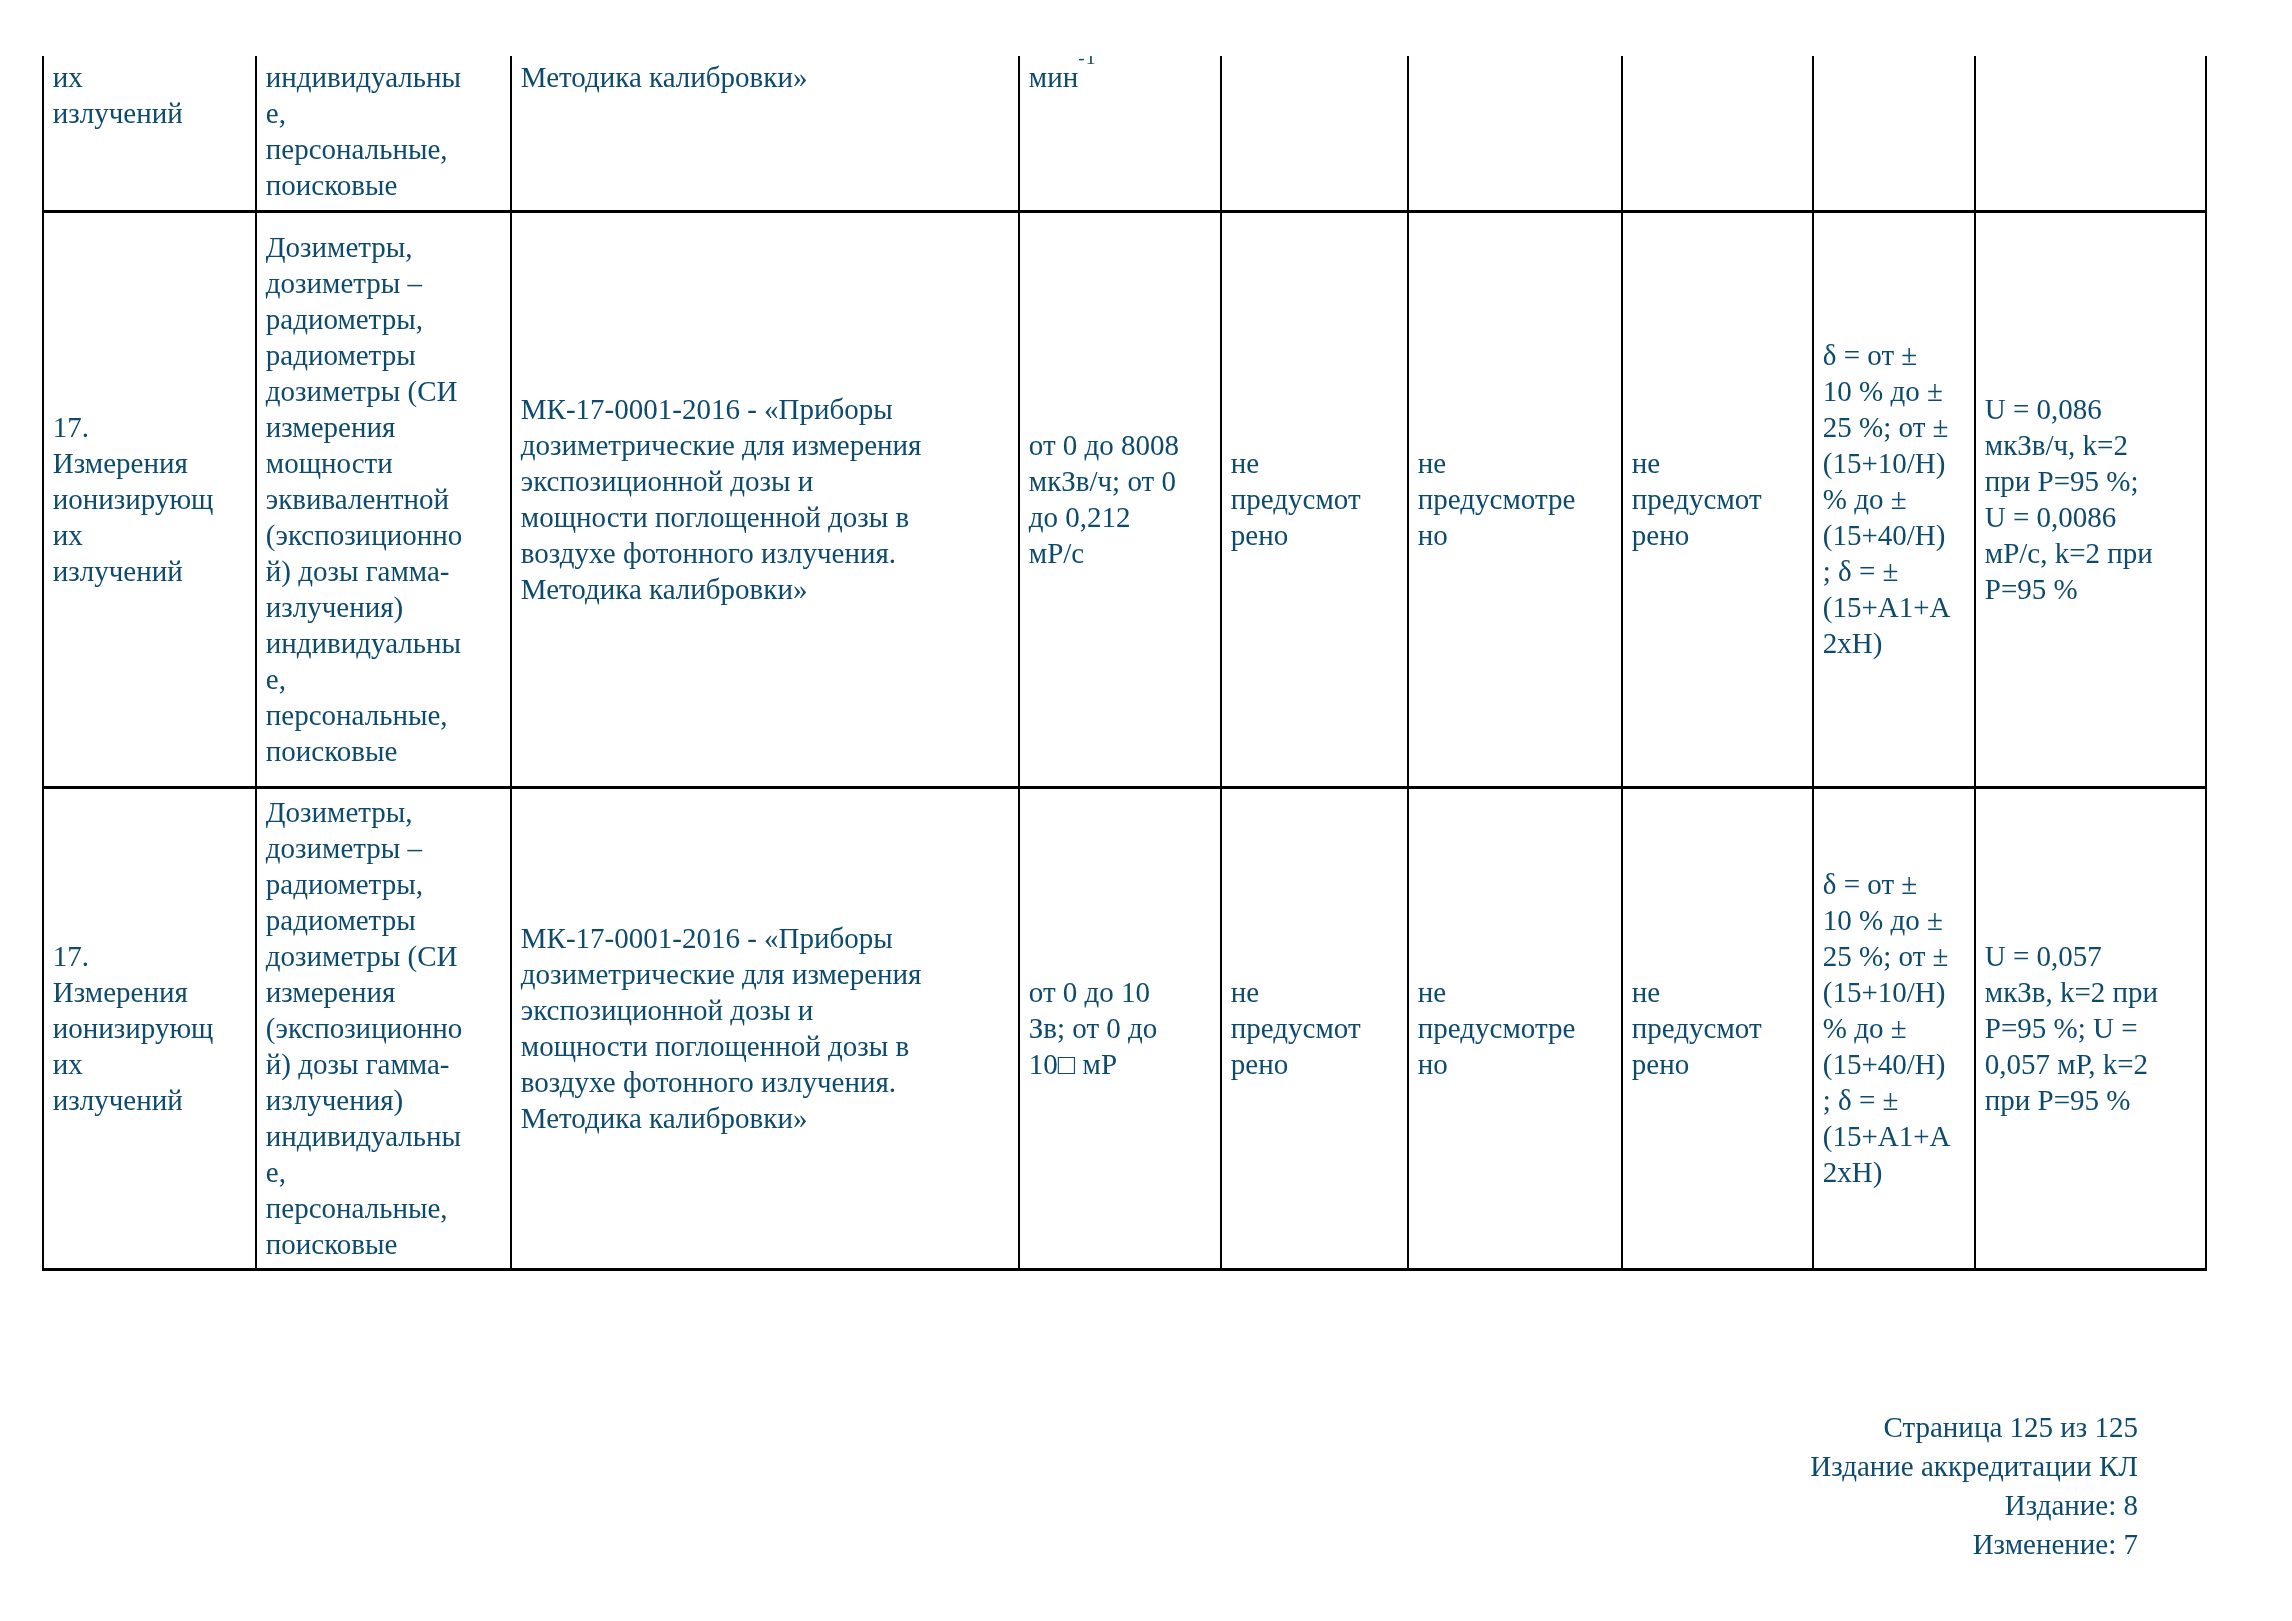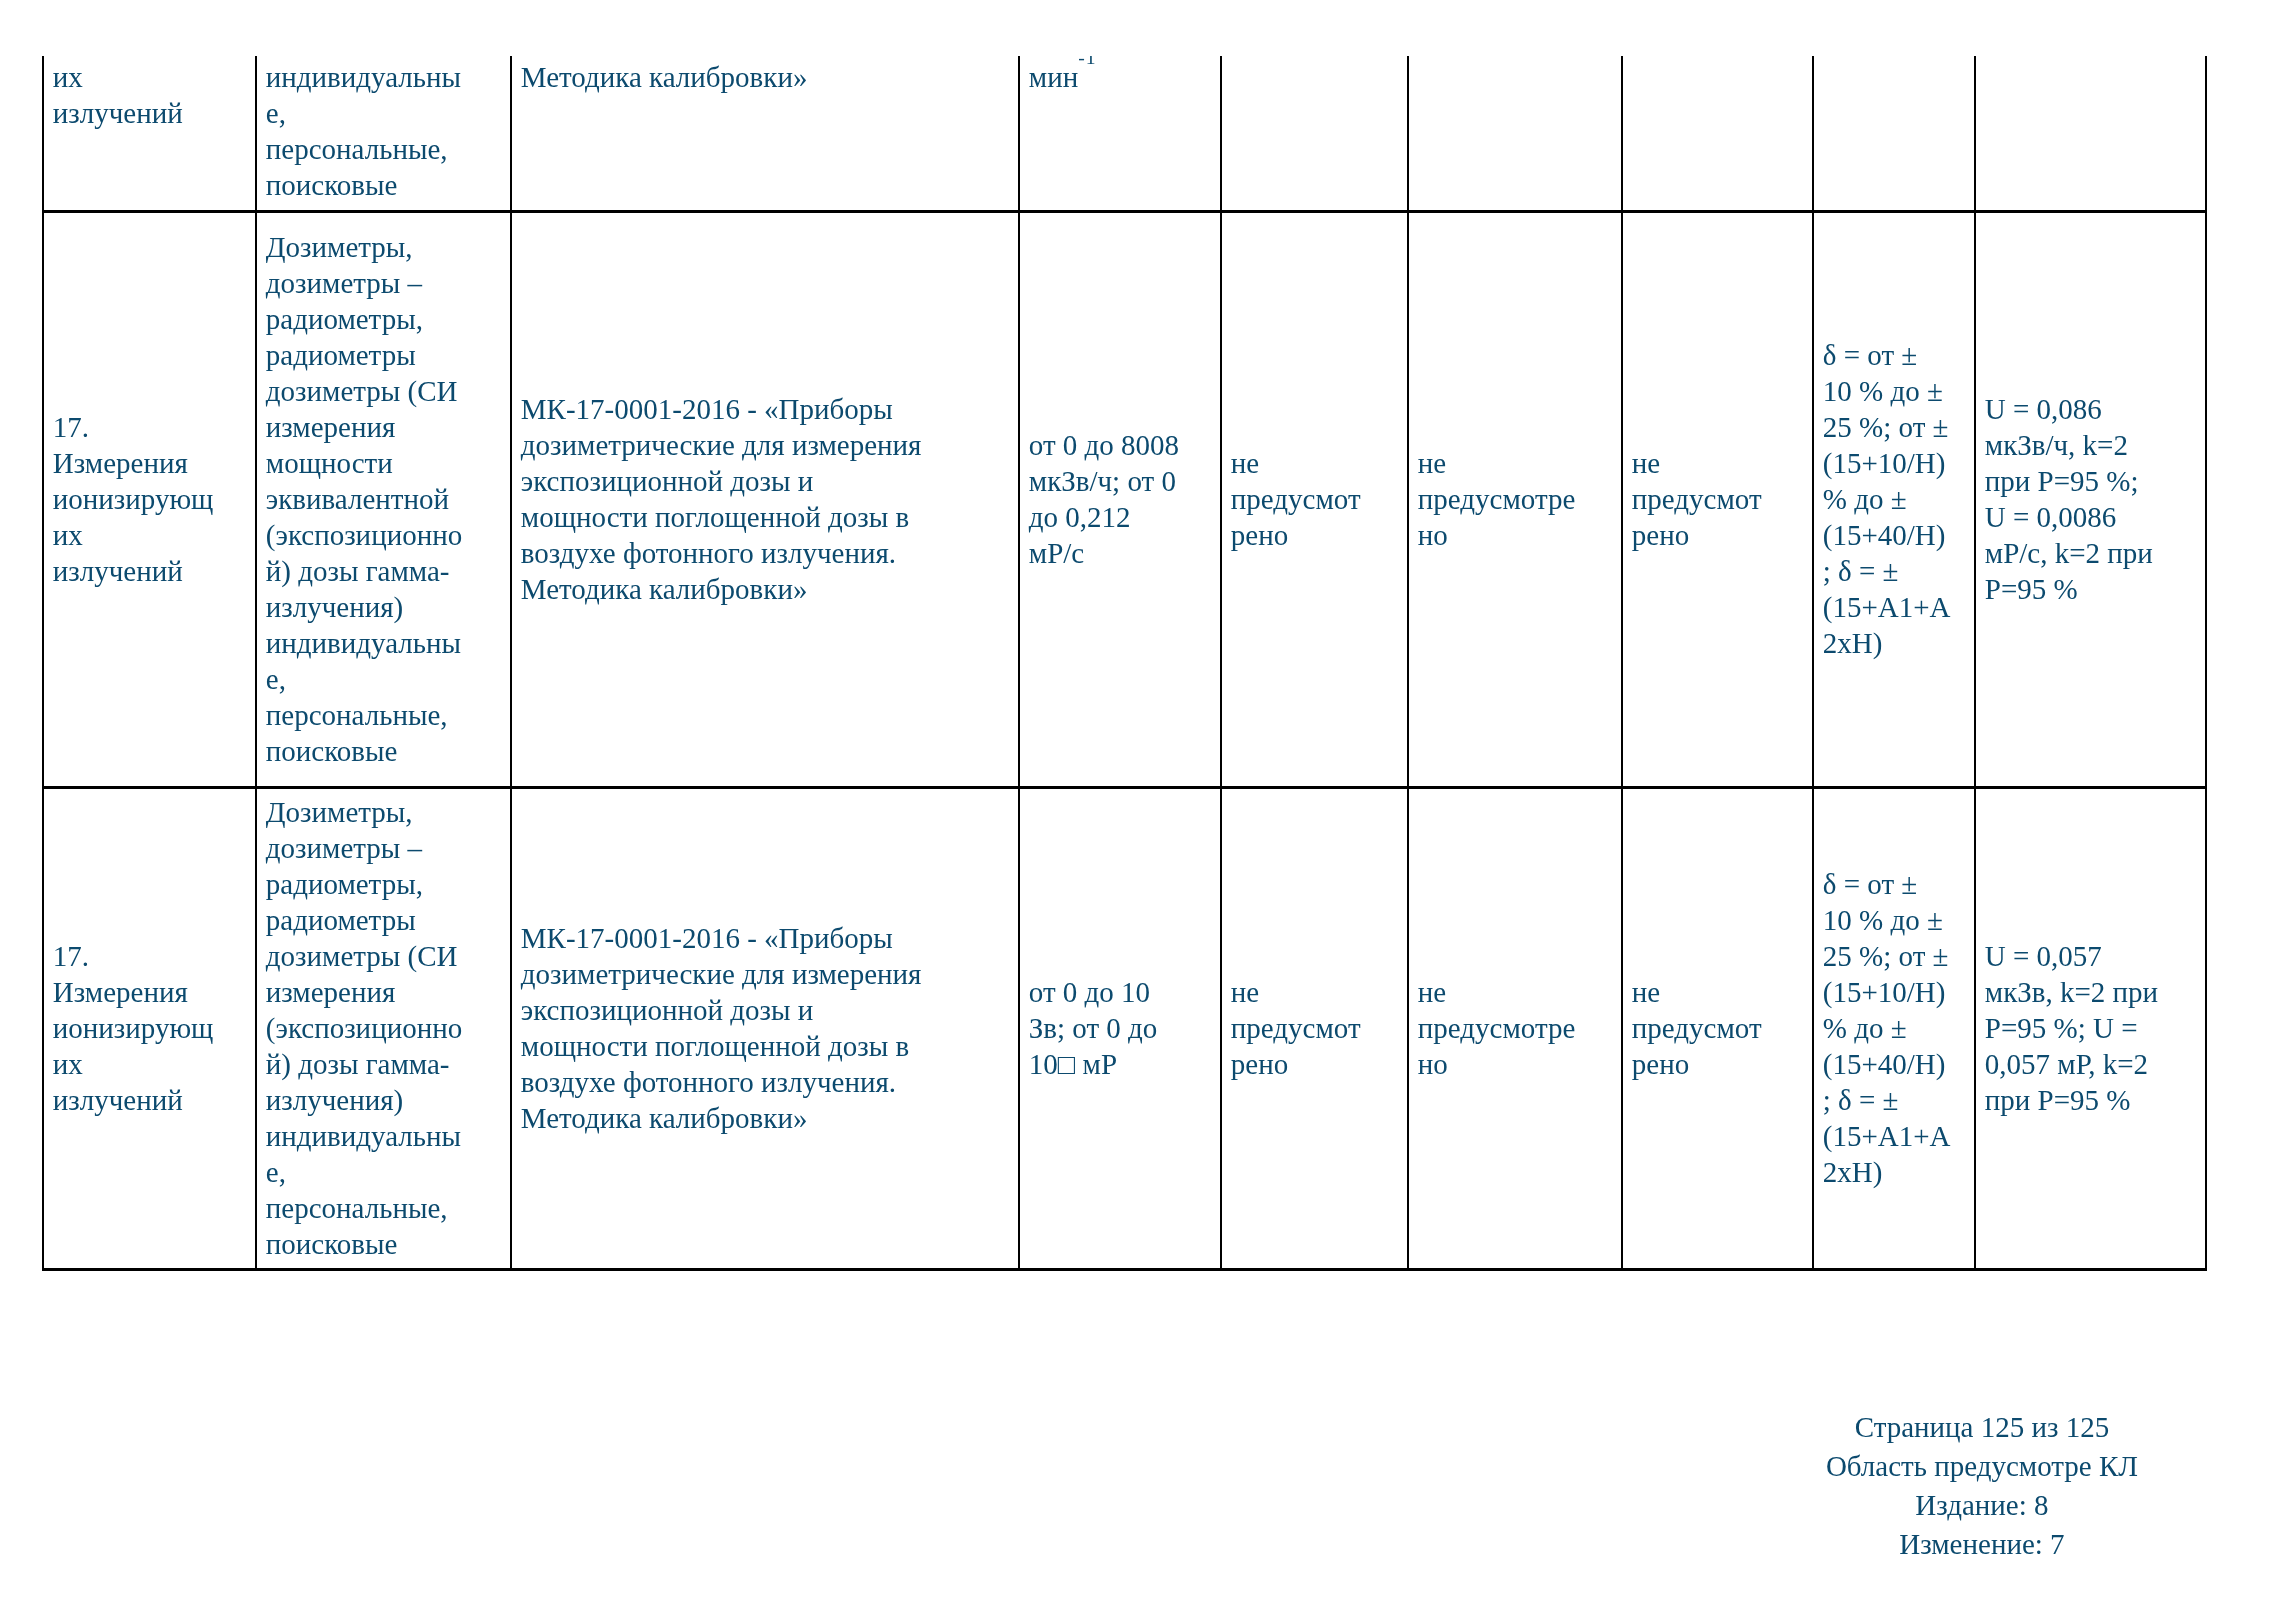--- a/index.html
+++ b/index.html
@@ -47,21 +47,21 @@
     font-size: 19.6px;
     line-height: 0;
     position: relative;
     top: -12.7px;
     letter-spacing: 1px;
   }
   .footer {
     position: absolute;
     top: 1408px;
     right: 155px;
-    text-align: center;
+    text-align: right;
     line-height: 39px;
     font-size: 29px;
   }
 </style>
 </head>
 <body>
 
 <div class="page">
 
   <table class="acc-table">
@@ -198,19 +198,19 @@
 мкЗв, k=2 при
 Р=95 %; U =
 0,057 мР, k=2
 при Р=95 %</td>
       </tr>
     </tbody>
   </table>
 
   <div class="footer">
     <div>Страница 125 из 125</div>
-    <div>Область предусмотре КЛ</div>
+    <div>Издание аккредитации КЛ</div>
     <div>Издание: 8</div>
     <div>Изменение: 7</div>
   </div>
 
 </div>
 
 
 </body></html>

